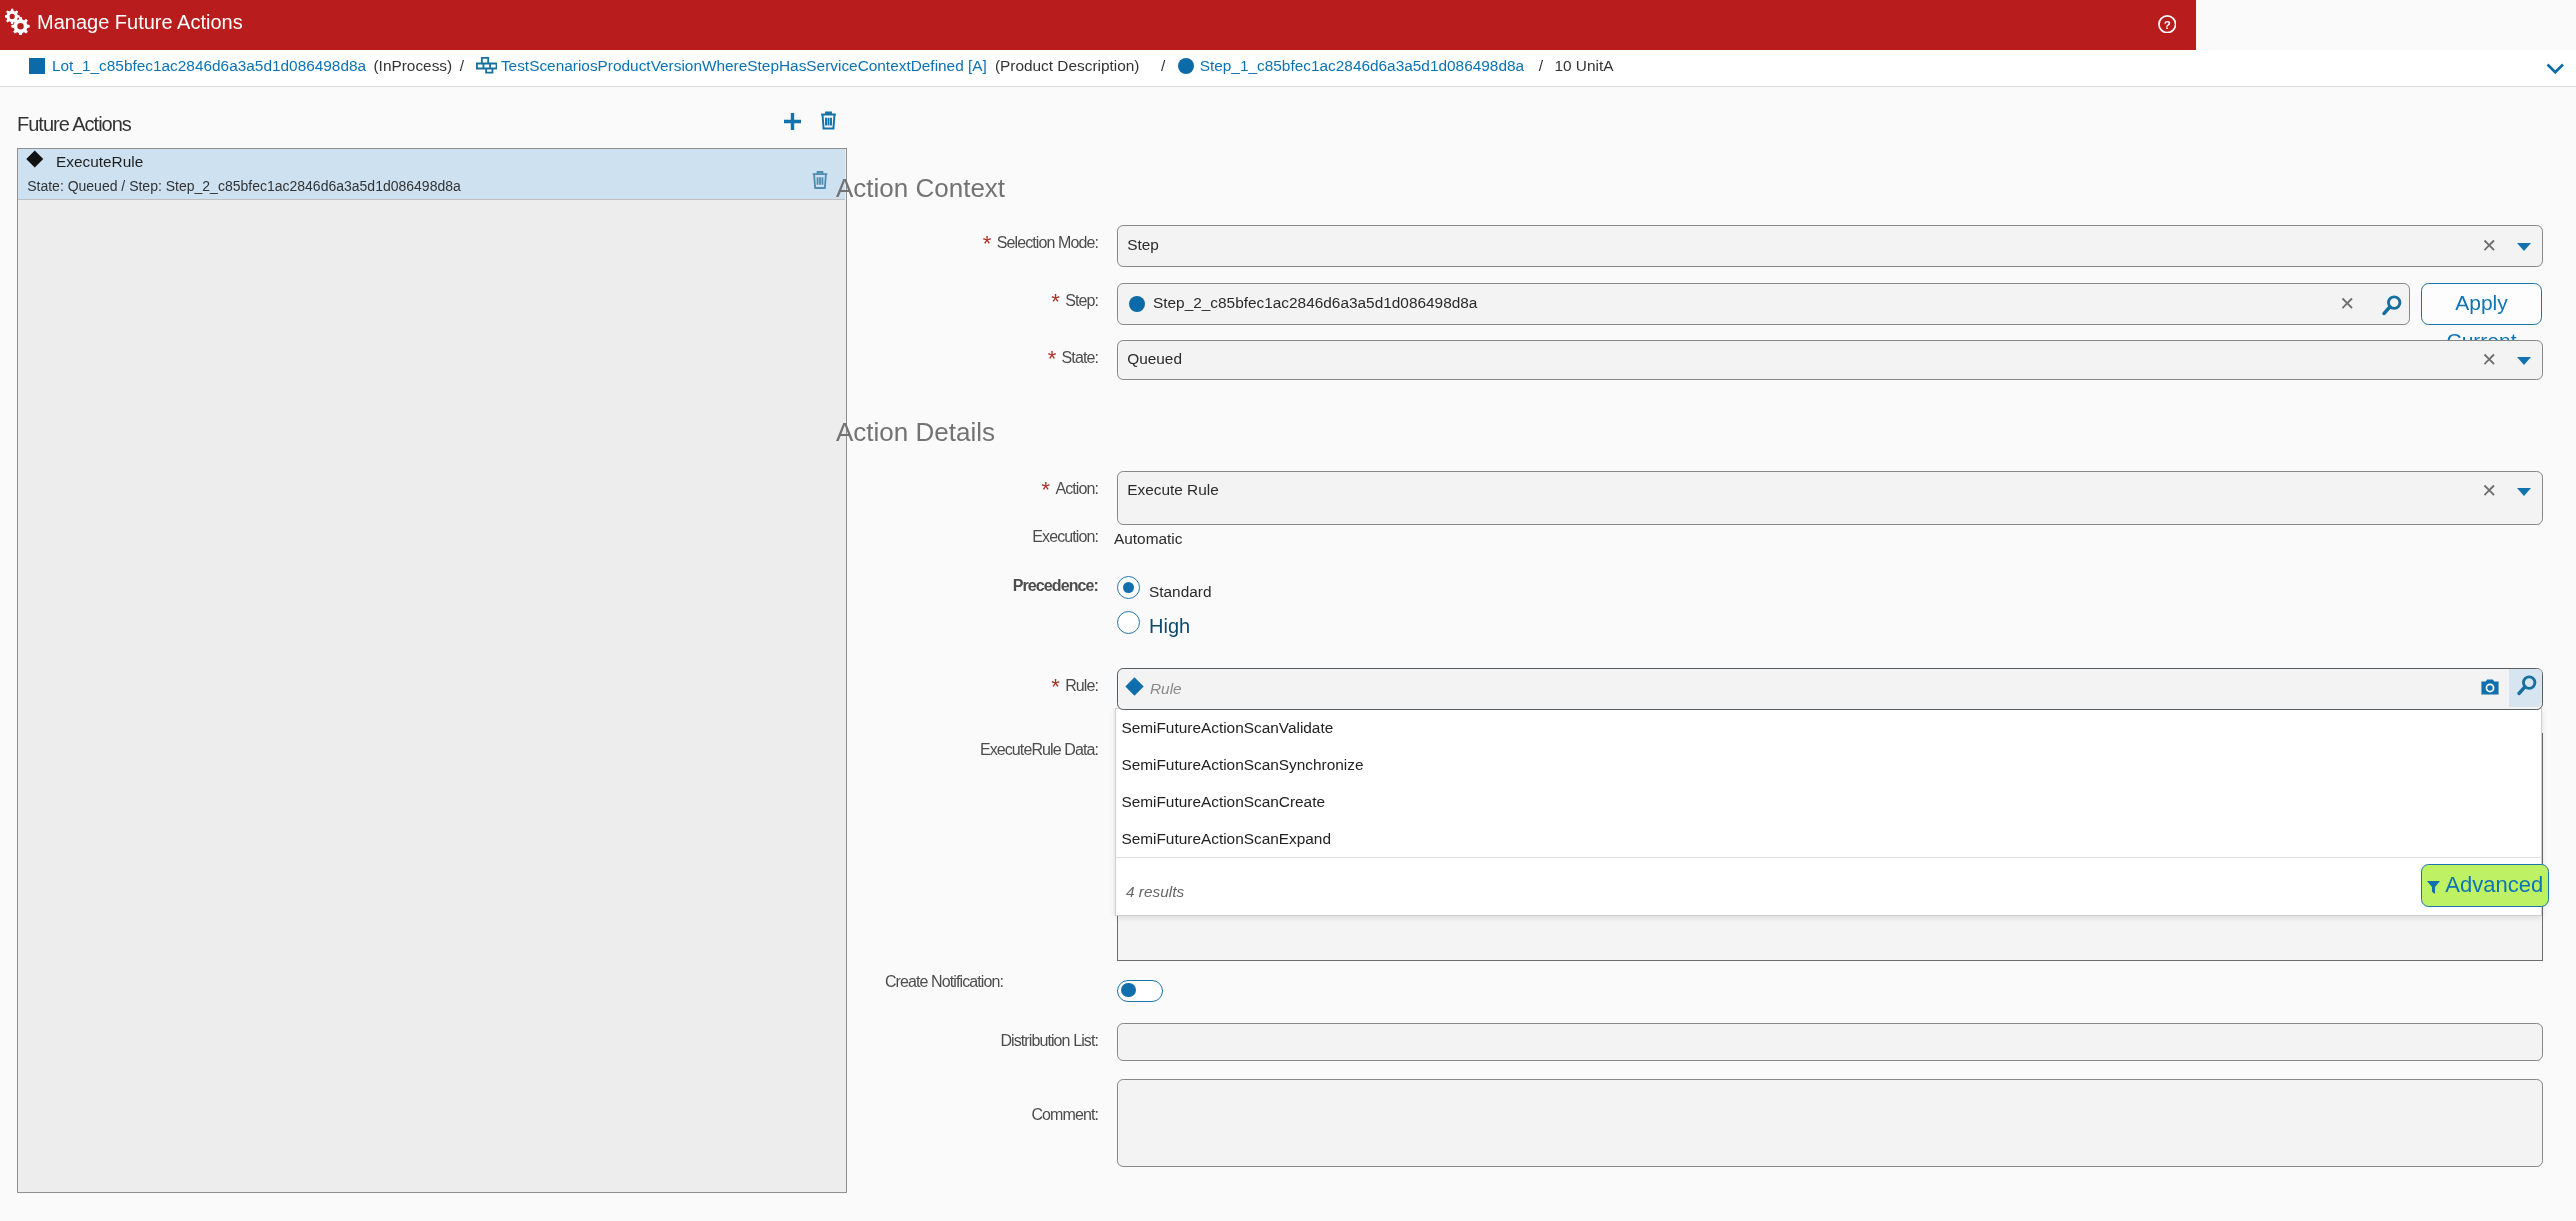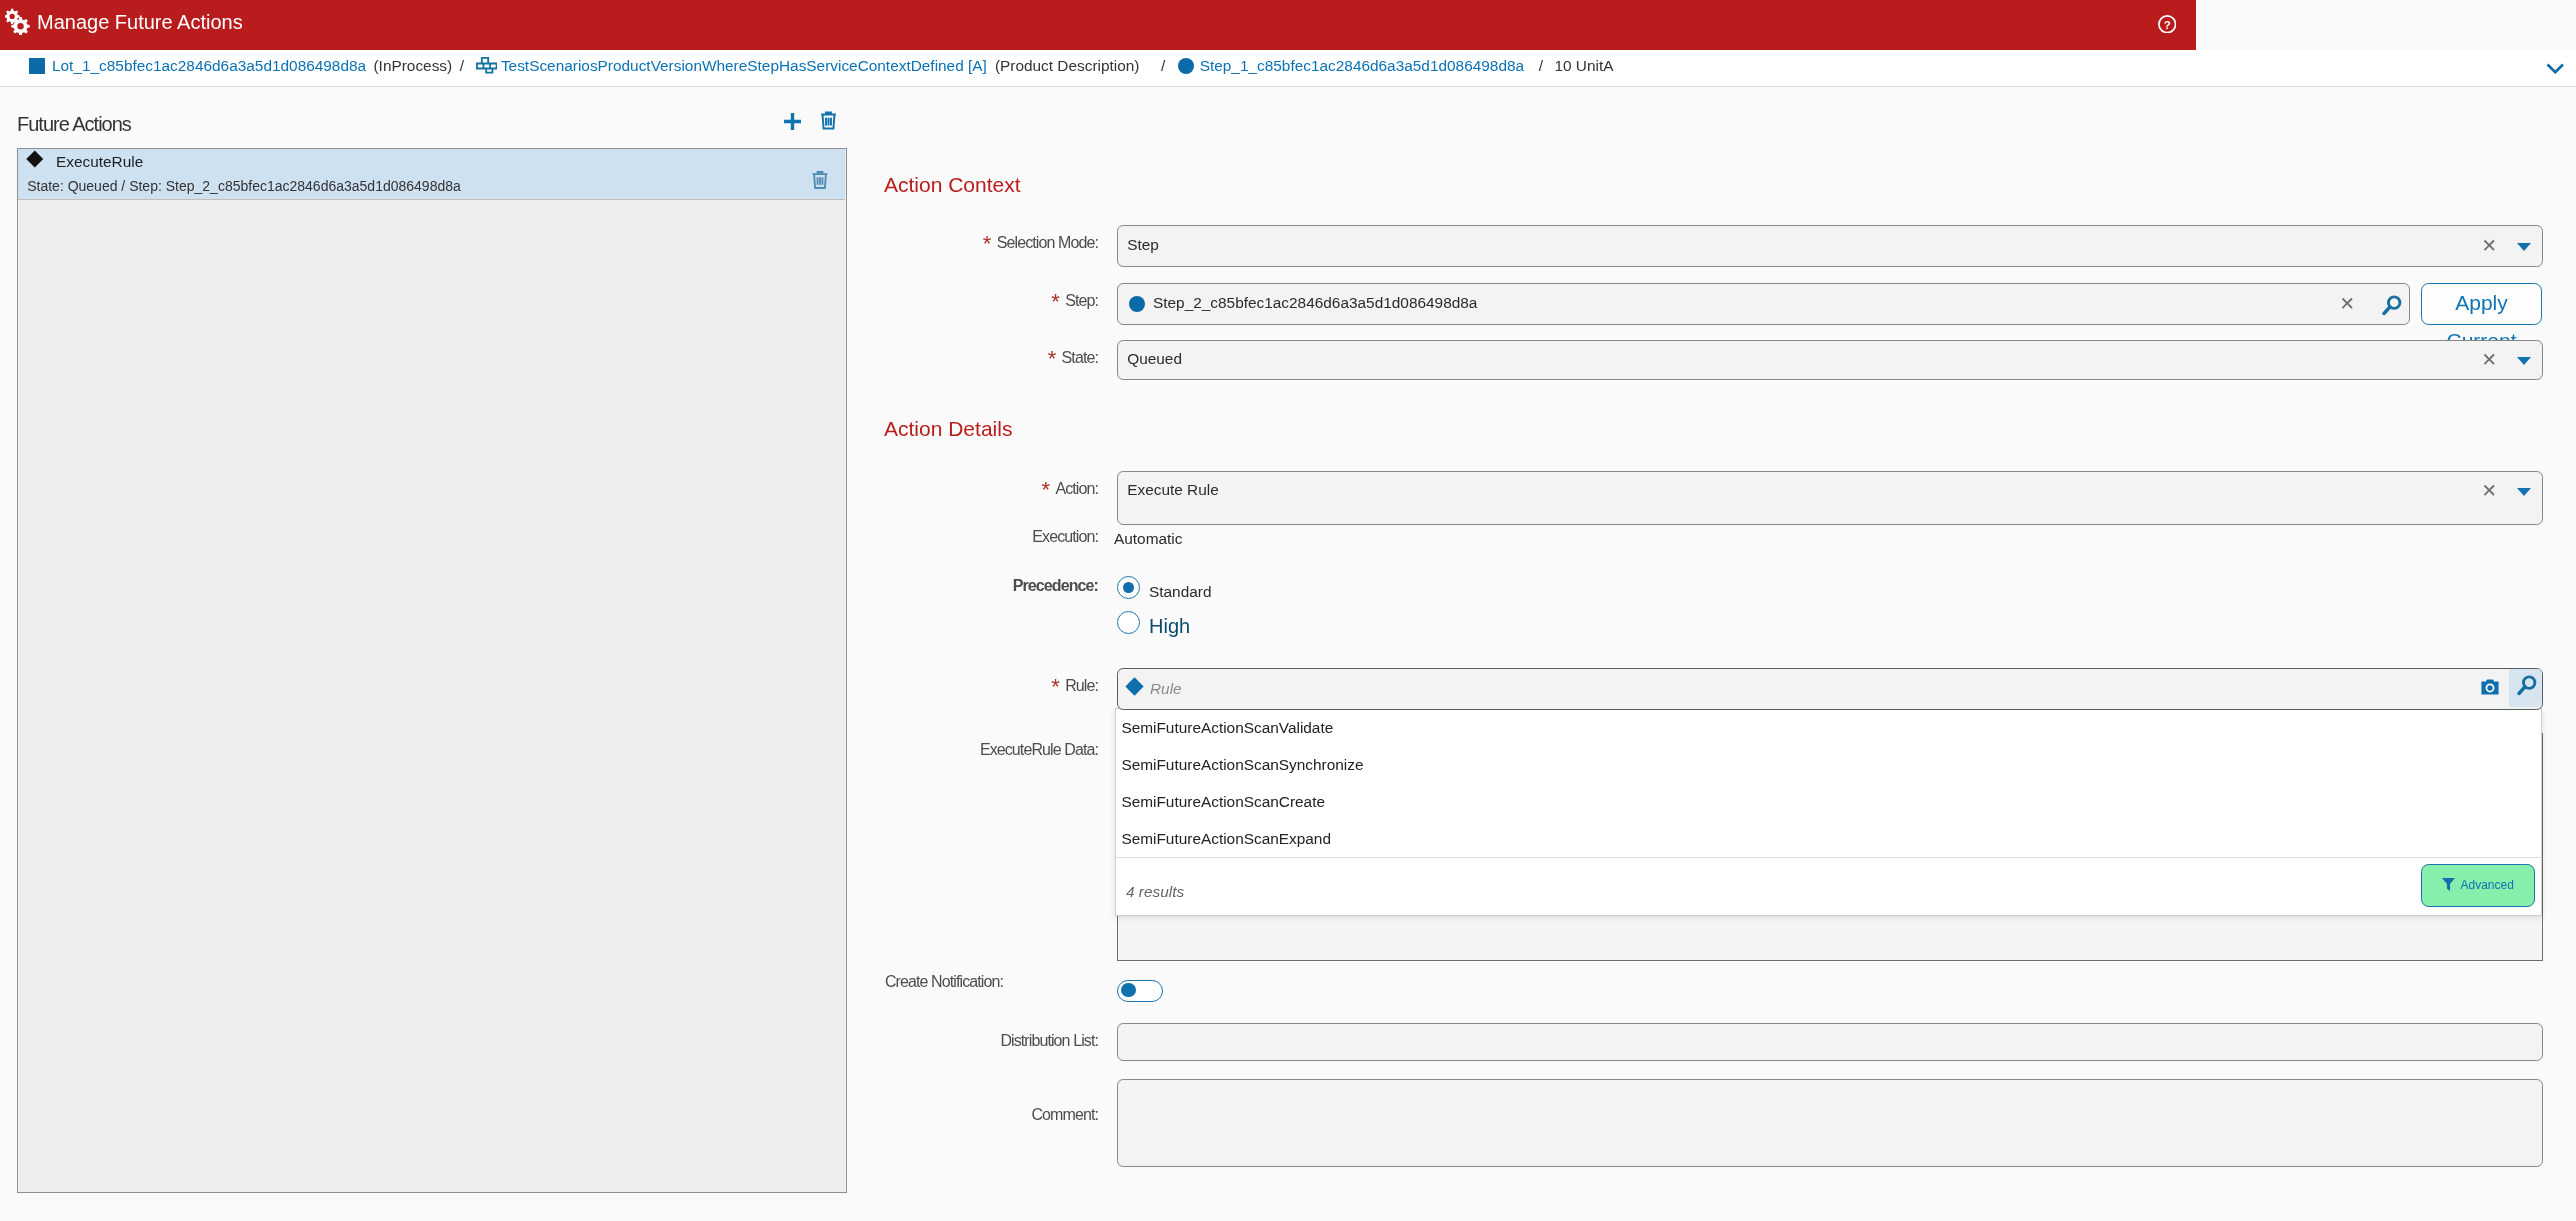--- a/index.html
+++ b/index.html
@@ -18,21 +18,21 @@
 .sep2 { padding:0 7.7px 0 21.5px; }
 .sep3 { padding:0 11.5px 0 14.6px; }
 
 #fa-title { position:absolute; left:17px; top:113px; font-size:20px; letter-spacing:-1px; color:#333; }
 #list { position:absolute; left:17px; top:148px; width:830px; height:1045px; background:#ededed; border:1.5px solid #8f8f8f; }
 #item { position:absolute; left:0; top:0; width:827px; height:51px; background:#cde1f1; border-bottom:0.8px solid #bfbfbf; }
 #item .t1 { position:absolute; left:38px; top:4.6px; font-size:15.4px; line-height:15.4px; color:#1e1e1e; }
 #item .t2 { position:absolute; left:9.2px; top:30px; font-size:14px; line-height:15.4px; color:#333; }
 #item .diamond { position:absolute; left:10.8px; top:3.8px; width:11.5px; height:11.5px; background:#111; transform:rotate(45deg); }
 
-.h2 { position:absolute; left:884px; font-size:21px; color:#b91c1c; }
+.h2 { position:absolute; left:836px; font-size:26px; color:#737373; }
 .lbl { position:absolute; left:790px; width:308px; text-align:right; font-size:16px; letter-spacing:-0.9px; color:#4d4d4d; white-space:nowrap; line-height:16px; }
 .lbl .req { color:#a93226; margin-right:5.4px; letter-spacing:0; font-size:22px; display:inline-block; position:relative; top:3.1px; line-height:10.8px; }
 .box { position:absolute; left:1117px; width:1426px; background:#f3f3f3; border:1.5px solid #878787; border-radius:6.2px; font-size:15.4px; color:#2b2b2b; }
 .box .val { position:absolute; left:9.2px; top:0; line-height:38px; }
 .xmark { position:absolute; color:#6e6e6e; font-size:18.5px; }
 .caret { position:absolute; width:0; height:0; border-left:7px solid transparent; border-right:7px solid transparent; border-top:8.5px solid #1172ae; }
 .btn { position:absolute; border:1.5px solid #1b74ad; border-radius:7.7px; color:#0f74b4; background:#fdfdfd; text-align:center; }
 </style>
 </head>
 <body>
@@ -166,18 +166,18 @@
       <path d="M11 18L3 27" stroke="#156f9f" stroke-width="5" stroke-linecap="round"></path>
     </svg>
 </div>
 <div class="abs" style="left:1115px; top:708px; width:1427px; height:208px; background:#fff; border:1.5px solid #cfcfcf; box-shadow:0 2.3px 6.2px rgba(0,0,0,0.12); z-index:4; font-size:15.4px; color:#222;">
   <div style="position:absolute; left:5.4px; top:0; line-height:37px;">SemiFutureActionScanValidate</div>
   <div style="position:absolute; left:5.4px; top:37px; line-height:37px;">SemiFutureActionScanSynchronize</div>
   <div style="position:absolute; left:5.4px; top:74px; line-height:37px;">SemiFutureActionScanCreate</div>
   <div style="position:absolute; left:5.4px; top:111px; line-height:37px;">SemiFutureActionScanExpand</div>
   <div style="position:absolute; left:0; top:148px; width:100%; border-top:0.8px solid #ddd;"></div>
   <div style="position:absolute; left:10px; top:175px; line-height:15.4px; font-style:italic; color:#666;">4 results</div>
-  <div class="btn" style="left:1305px; top:155px; width:114px; height:43px; line-height:40px; font-size:12px; background:#86efac;">
+  <div class="btn" style="left:1305px; top:155px; width:128px; height:43px; line-height:40px; font-size:22px; background:#bef264;">
     <svg width="13" height="13" viewBox="0 0 17 17" style="vertical-align:-1.5px; margin-right:5.4px;">
         <path d="M0 0h17l-6.5 8v9l-4-3V8z" fill="#1070ad"></path>
       </svg>Advanced</div>
 </div>
 
 
 </body></html>

